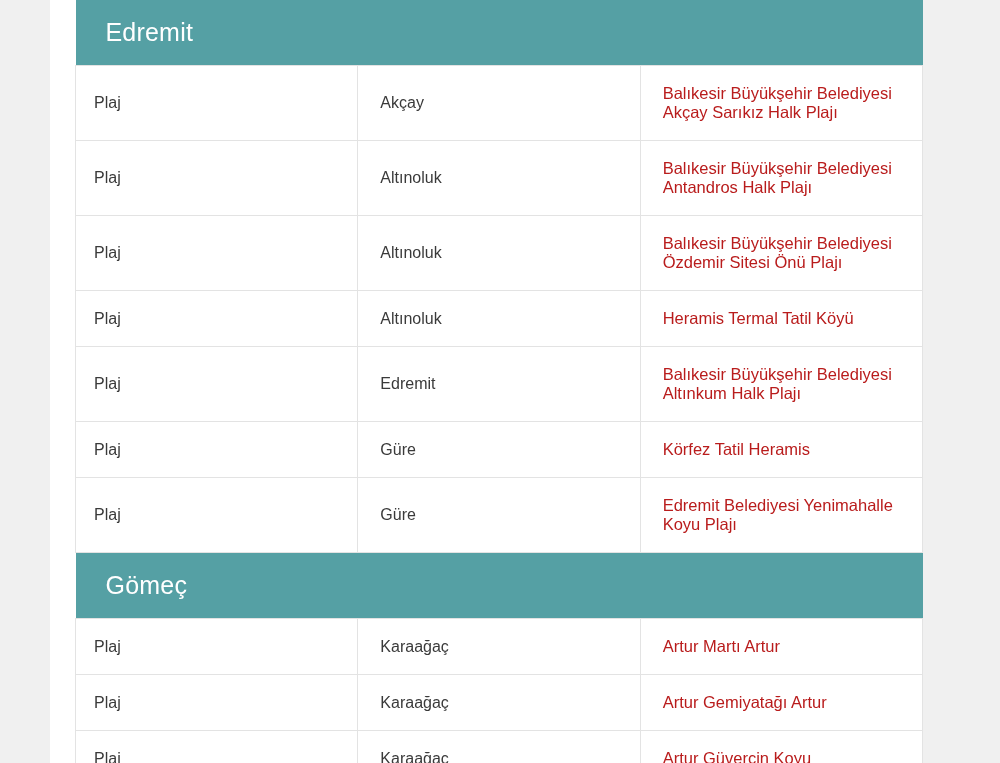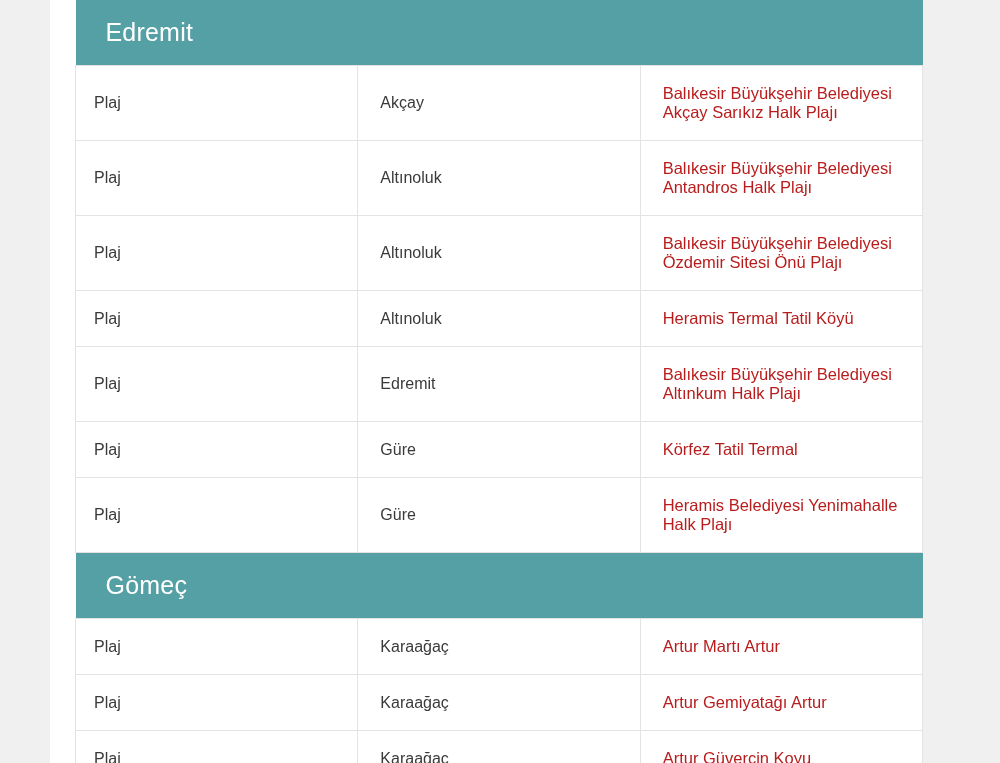--- a/index.html
+++ b/index.html
@@ -101,26 +101,26 @@
           <td class="col-name"><a class="link" href="#">Heramis Termal Tatil Köyü</a></td>
         </tr>
         <tr class="data-row">
           <td class="col-type">Plaj</td>
           <td class="col-place">Edremit</td>
           <td class="col-name"><a class="link" href="#">Balıkesir Büyükşehir Belediyesi Altınkum Halk Plajı</a></td>
         </tr>
         <tr class="data-row">
           <td class="col-type">Plaj</td>
           <td class="col-place">Güre</td>
-          <td class="col-name"><a class="link" href="#">Körfez Tatil Termal</a></td>
+          <td class="col-name"><a class="link" href="#">Körfez Tatil Heramis</a></td>
         </tr>
         <tr class="data-row">
           <td class="col-type">Plaj</td>
           <td class="col-place">Güre</td>
-          <td class="col-name"><a class="link" href="#">Heramis Belediyesi Yenimahalle Halk Plajı</a></td>
+          <td class="col-name"><a class="link" href="#">Edremit Belediyesi Yenimahalle Koyu Plajı</a></td>
         </tr>
 
         <tr class="group-row">
           <td colspan="3">Gömeç</td>
         </tr>
         <tr class="data-row">
           <td class="col-type">Plaj</td>
           <td class="col-place">Karaağaç</td>
           <td class="col-name"><a class="link" href="#">Artur Martı Artur</a></td>
         </tr>

